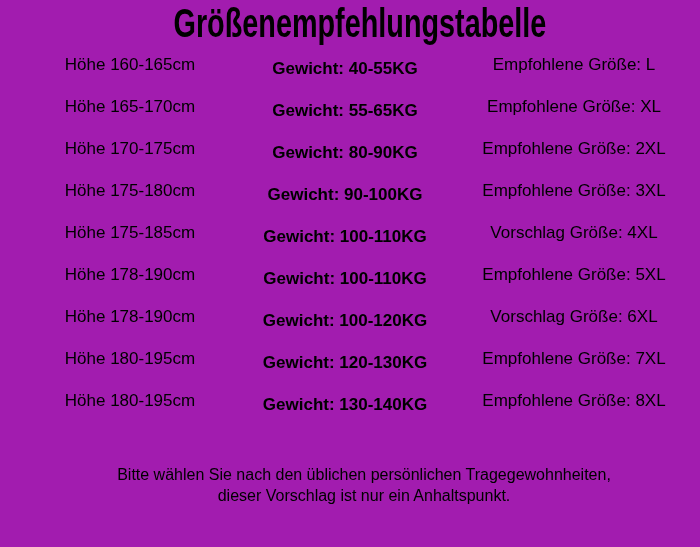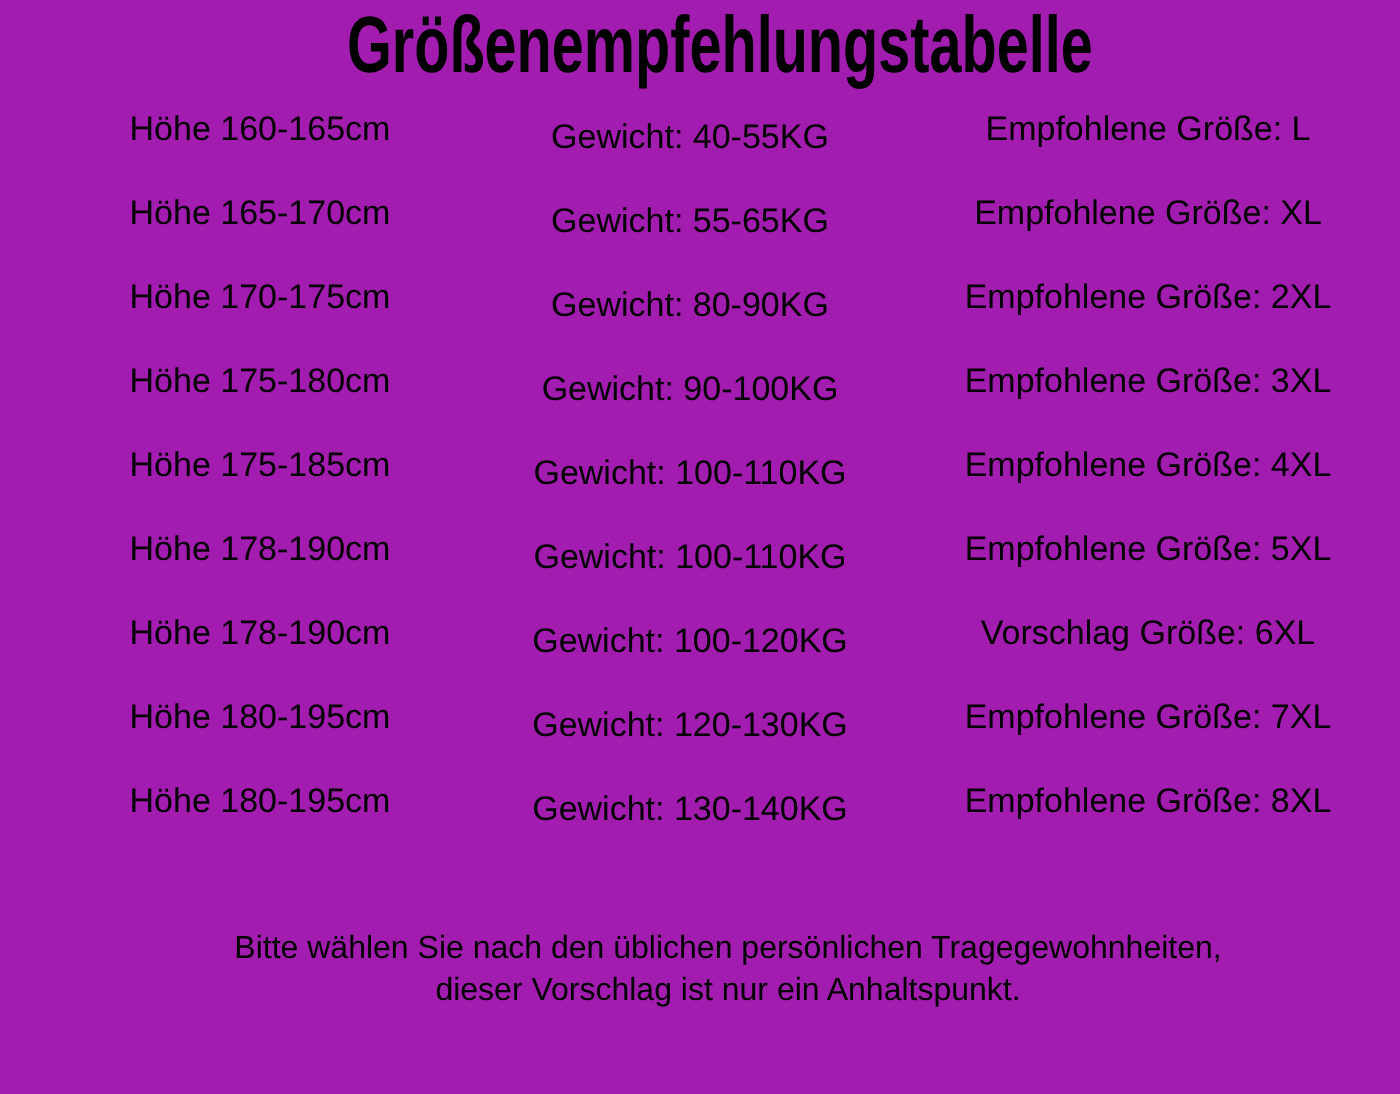--- a/index.html
+++ b/index.html
@@ -50,21 +50,21 @@
     top: 0;
     height: 42px;
     display: flex;
     align-items: center;
     justify-content: center;
     font-size: 17px;
     white-space: nowrap;
     text-align: center;
   }
   .c1 { left: 20px;  width: 220px; }
-  .c2 { left: 240px; width: 210px; transform: translateY(4px); }
+  .c2 { left: 240px; width: 210px; transform: translateY(4px); font-weight: bold; }
   .c3 { left: 460px; width: 228px; }
   .footer {
     position: absolute;
     top: 464px;
     left: 0;
     width: 700px;
     text-align: center;
     font-size: 16px;
     line-height: 21px;
     transform: translateX(14px);
@@ -101,21 +101,21 @@
 
     <div class="trow">
       <span class="cell c1">Höhe 175-180cm</span>
       <span class="cell c2">Gewicht: 90-100KG</span>
       <span class="cell c3">Empfohlene Größe: 3XL</span>
     </div>
 
     <div class="trow">
       <span class="cell c1">Höhe 175-185cm</span>
       <span class="cell c2">Gewicht: 100-110KG</span>
-      <span class="cell c3">Empfohlene Größe: 4XL</span>
+      <span class="cell c3">Vorschlag Größe: 4XL</span>
     </div>
 
     <div class="trow">
       <span class="cell c1">Höhe 178-190cm</span>
       <span class="cell c2">Gewicht: 100-110KG</span>
       <span class="cell c3">Empfohlene Größe: 5XL</span>
     </div>
 
     <div class="trow">
       <span class="cell c1">Höhe 178-190cm</span>

